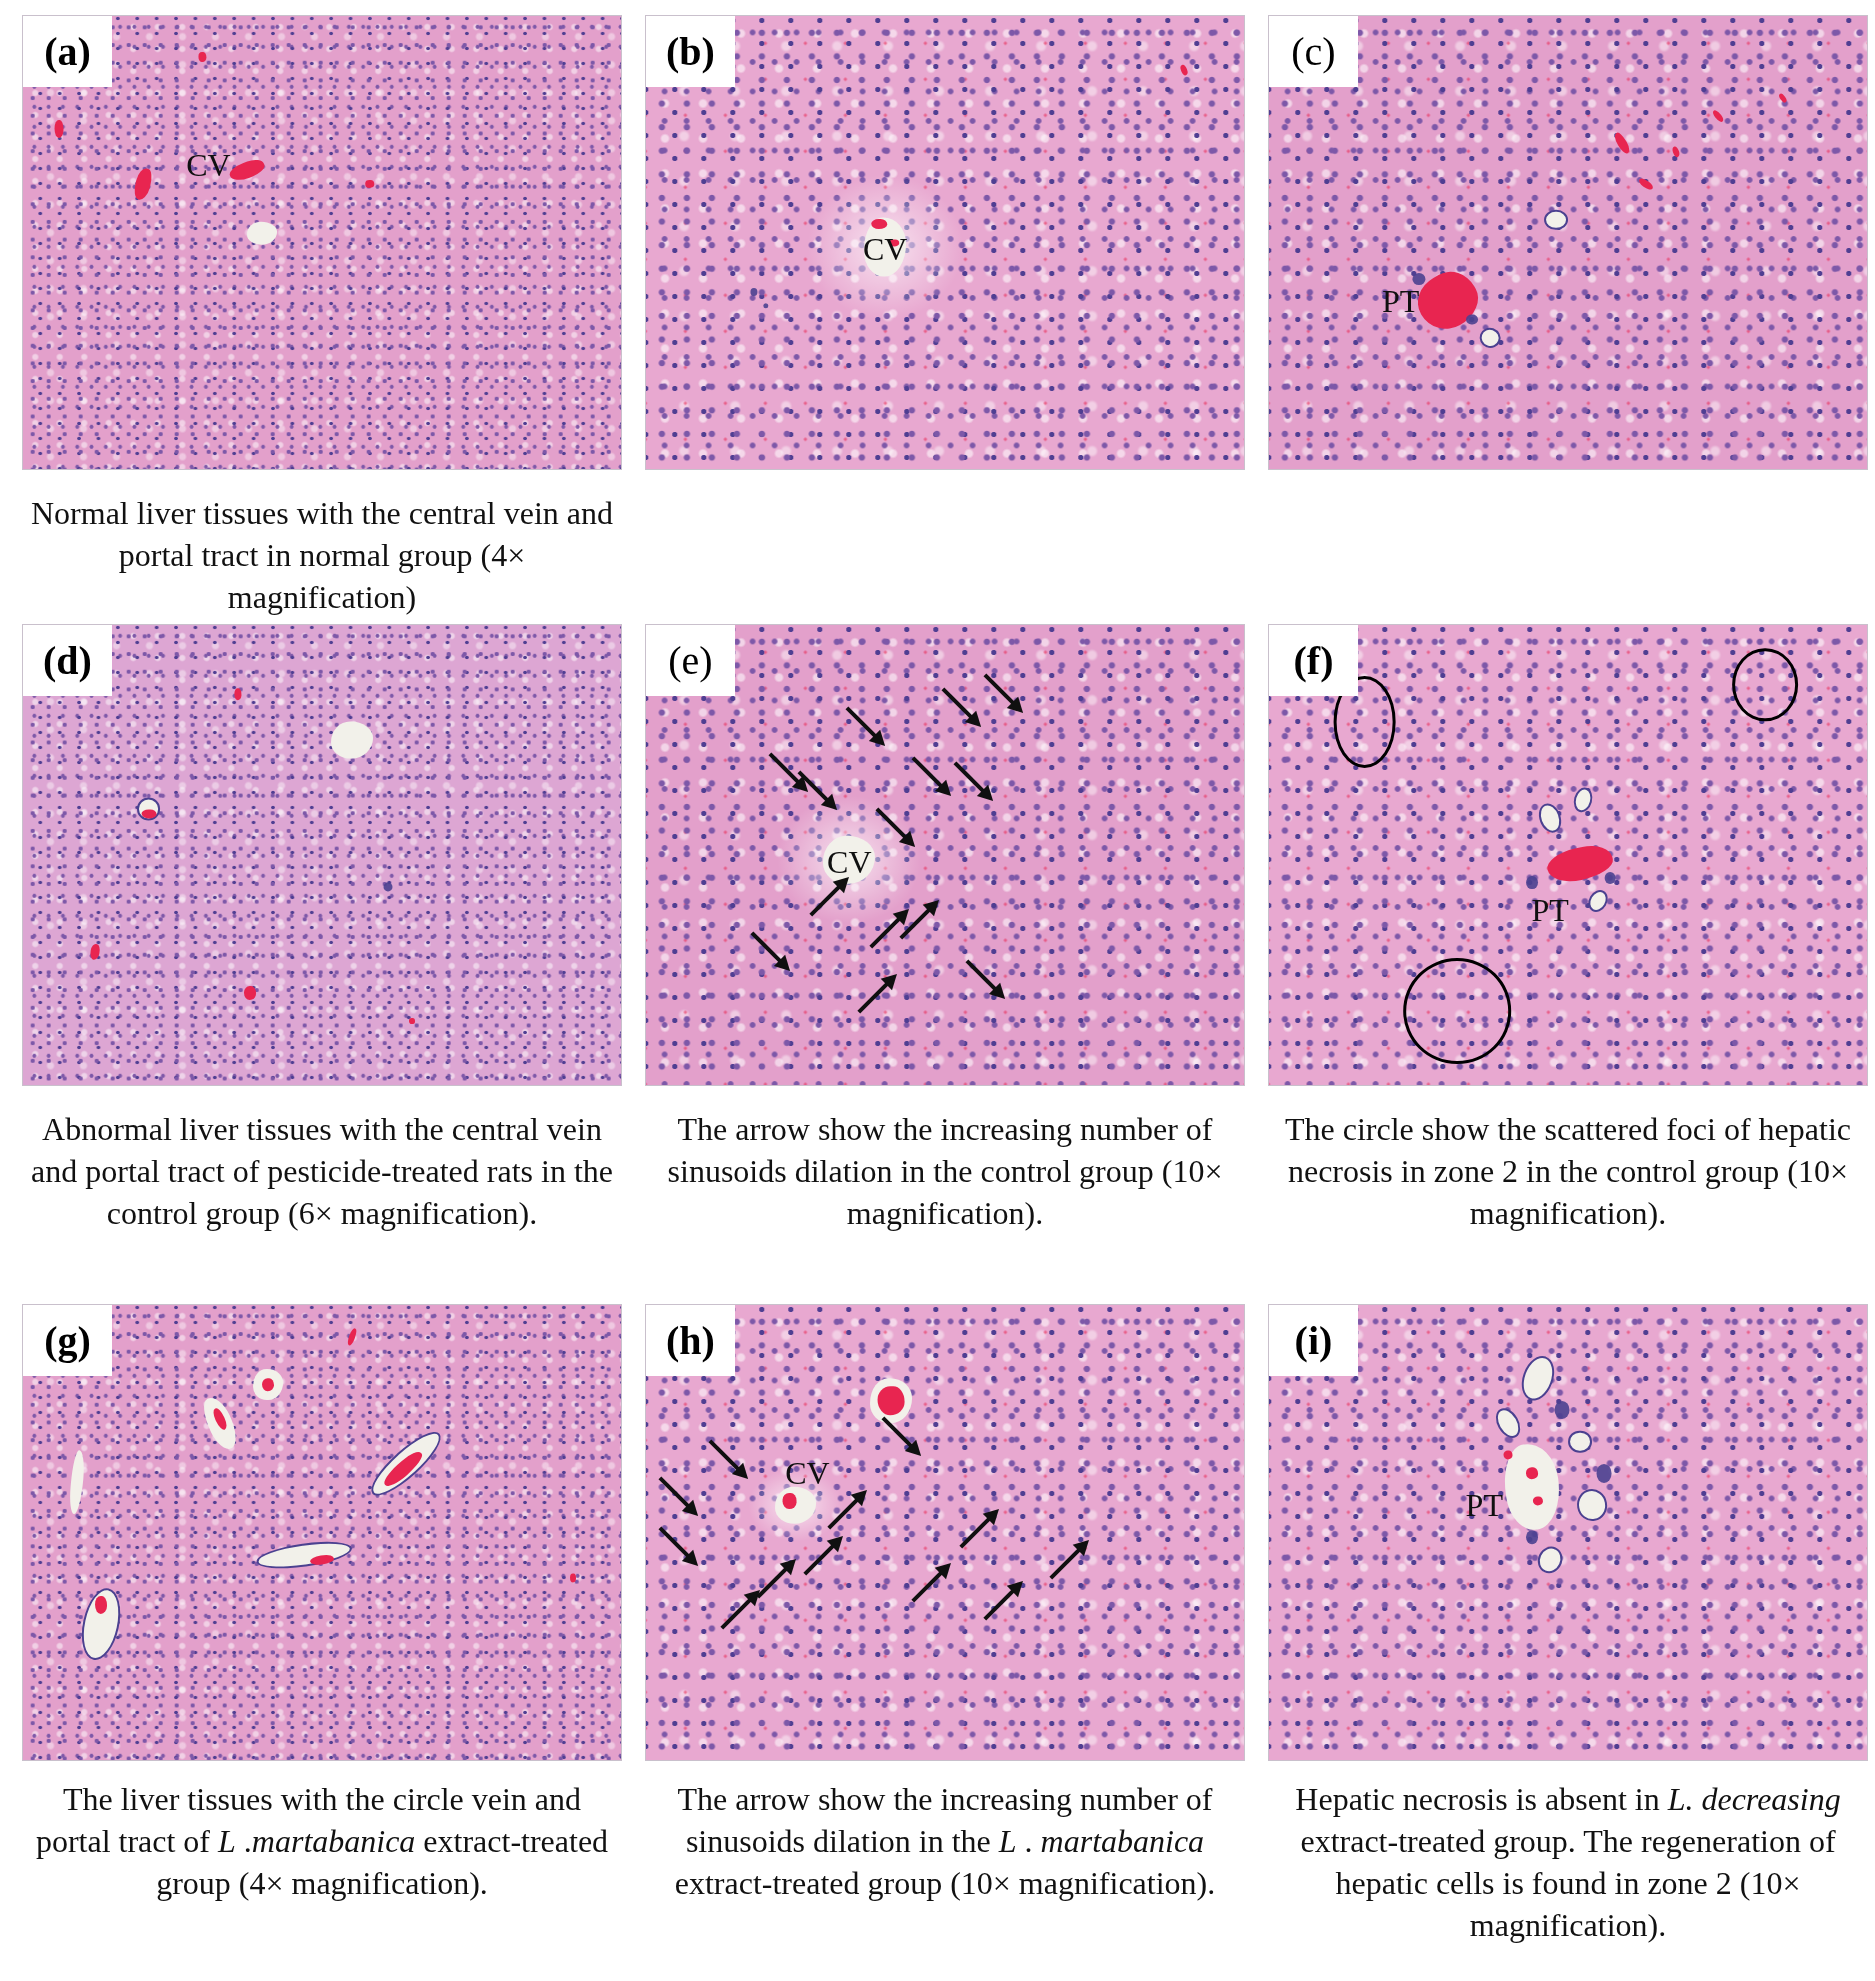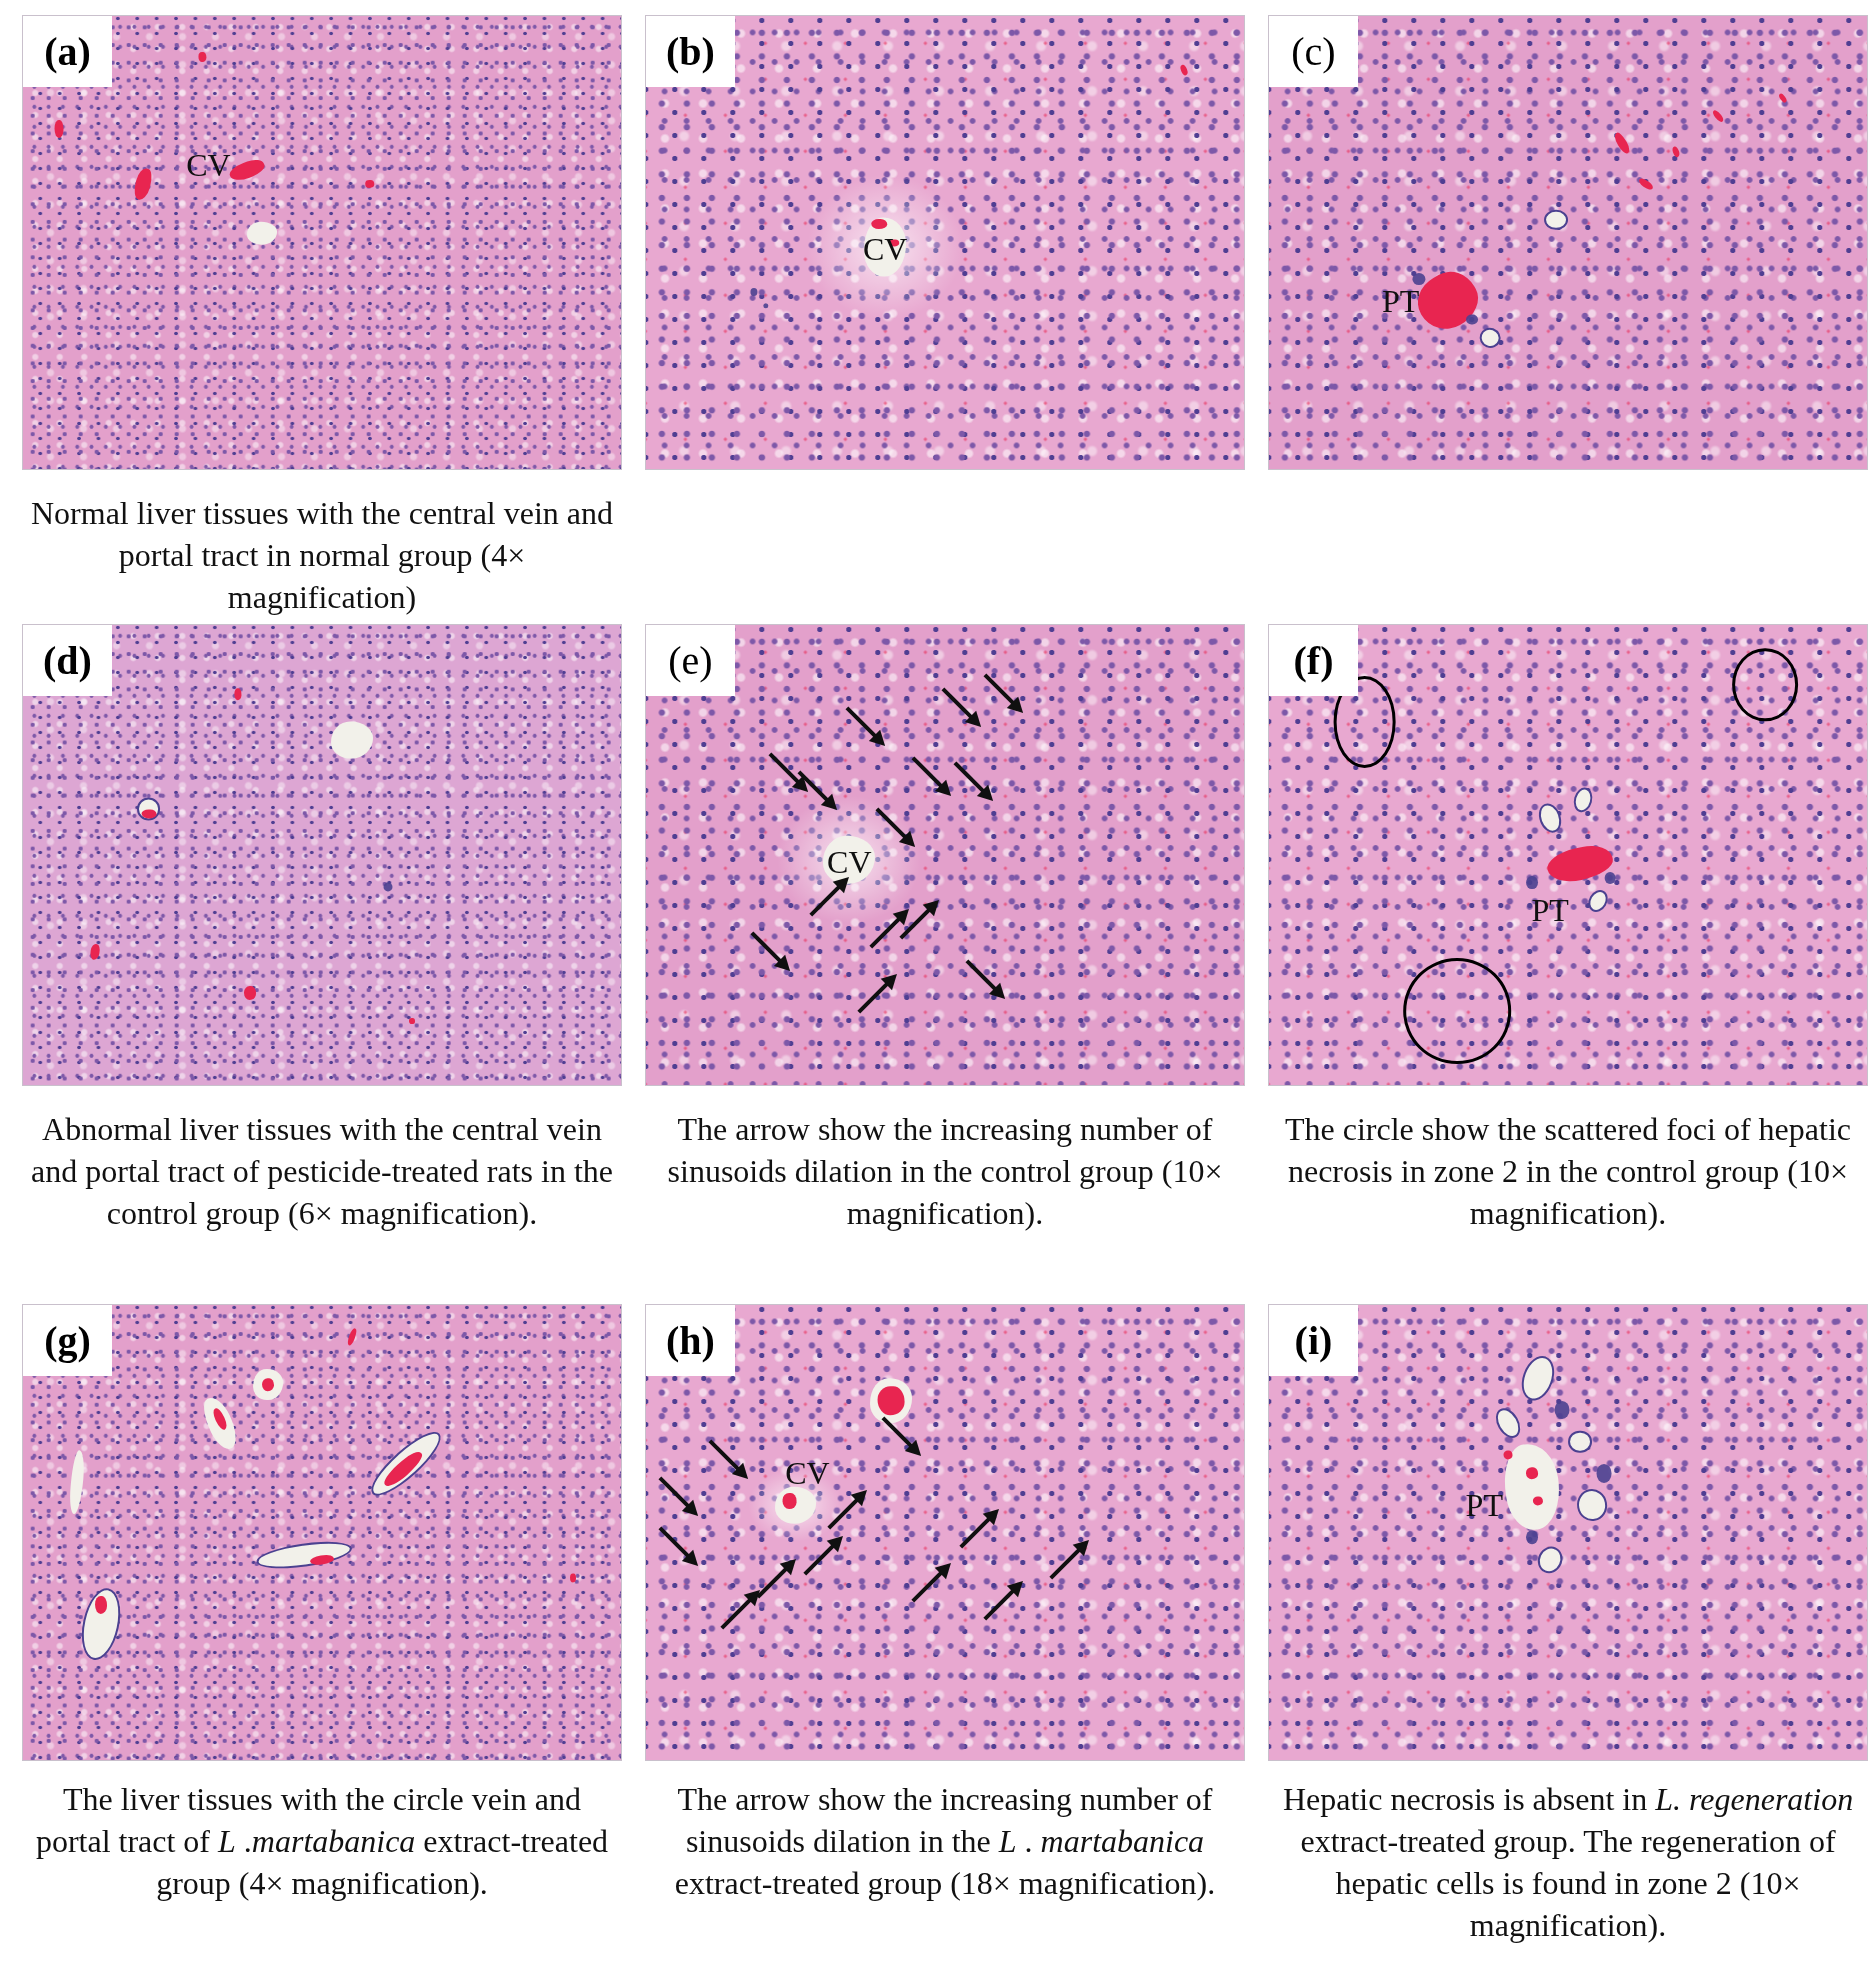--- a/index.html
+++ b/index.html
@@ -244,21 +244,21 @@
           <div class="ov arrow" style="left: 29%; top: 56%; transform: translate(-50%, -50%) rotate(-45deg);"></div>
           <div class="ov arrow" style="left: 33%; top: 46%; transform: translate(-50%, -50%) rotate(-45deg);"></div>
           <div class="ov arrow" style="left: 47%; top: 62%; transform: translate(-50%, -50%) rotate(-45deg);"></div>
           <div class="ov arrow" style="left: 55%; top: 50%; transform: translate(-50%, -50%) rotate(-45deg);"></div>
           <div class="ov arrow" style="left: 59%; top: 66%; transform: translate(-50%, -50%) rotate(-45deg);"></div>
           <div class="ov arrow" style="left: 70%; top: 57%; transform: translate(-50%, -50%) rotate(-45deg);"></div>
           <div class="ov annot" style="left: 27%; top: 37%; transform: translate(-50%, -50%) rotate(0deg);">CV</div>
         </div>
       <div class="corner">(h)</div>
     </div>
-    <figcaption class="caption"><span>The arrow show the increasing number of sinusoids dilation in the </span><i>L</i><span> . </span><i>martabanica</i><span> extract-treated group (18× magnification).</span></figcaption>
+    <figcaption class="caption"><span>The arrow show the increasing number of sinusoids dilation in the </span><i>L</i><span> . </span><i>martabanica</i><span> extract-treated group (10× magnification).</span></figcaption>
   </figure>
 
   <figure class="panel row-3 mag10" style="--base:var(--tissue-rose)" data-panel="8">
     <div class="micrograph">
       <div class="tissue"></div>
       <div class="overlays">
           <div class="ov duct" style="left: 45%; top: 16%; width: 5%; height: 10%; transform: translate(-50%, -50%) rotate(20deg);"></div>
           <div class="ov duct" style="left: 40%; top: 26%; width: 3.5%; height: 7%; transform: translate(-50%, -50%) rotate(-30deg);"></div>
           <div class="ov duct" style="left: 52%; top: 30%; width: 4%; height: 5%; transform: translate(-50%, -50%) rotate(0deg);"></div>
           <div class="ov lumen" style="left: 44%; top: 40%; width: 9%; height: 19%; transform: translate(-50%, -50%) rotate(-8deg);"></div>
@@ -267,17 +267,17 @@
           <div class="ov dark" style="left: 49%; top: 23%; width: 2.5%; height: 4%; transform: translate(-50%, -50%) rotate(0deg);"></div>
           <div class="ov dark" style="left: 56%; top: 37%; width: 2.5%; height: 4%; transform: translate(-50%, -50%) rotate(0deg);"></div>
           <div class="ov dark" style="left: 44%; top: 51%; width: 2%; height: 3%; transform: translate(-50%, -50%) rotate(0deg);"></div>
           <div class="ov vessel" style="left: 44%; top: 37%; width: 2%; height: 2.5%; transform: translate(-50%, -50%) rotate(0deg);"></div>
           <div class="ov vessel" style="left: 45%; top: 43%; width: 1.7%; height: 2%; transform: translate(-50%, -50%) rotate(0deg);"></div>
           <div class="ov vessel" style="left: 40%; top: 33%; width: 1.5%; height: 2%; transform: translate(-50%, -50%) rotate(0deg);"></div>
           <div class="ov annot" style="left: 36%; top: 44%; transform: translate(-50%, -50%) rotate(0deg);">PT</div>
         </div>
       <div class="corner">(i)</div>
     </div>
-    <figcaption class="caption"><span>Hepatic necrosis is absent in </span><i>L. regeneration</i><span> extract-treated group. The regeneration of hepatic cells is found in zone 2 (10× magnification).</span></figcaption>
+    <figcaption class="caption"><span>Hepatic necrosis is absent in </span><i>L. decreasing</i><span> extract-treated group. The regeneration of hepatic cells is found in zone 2 (10× magnification).</span></figcaption>
   </figure>
 
 </div>
 
 
 </body></html>

